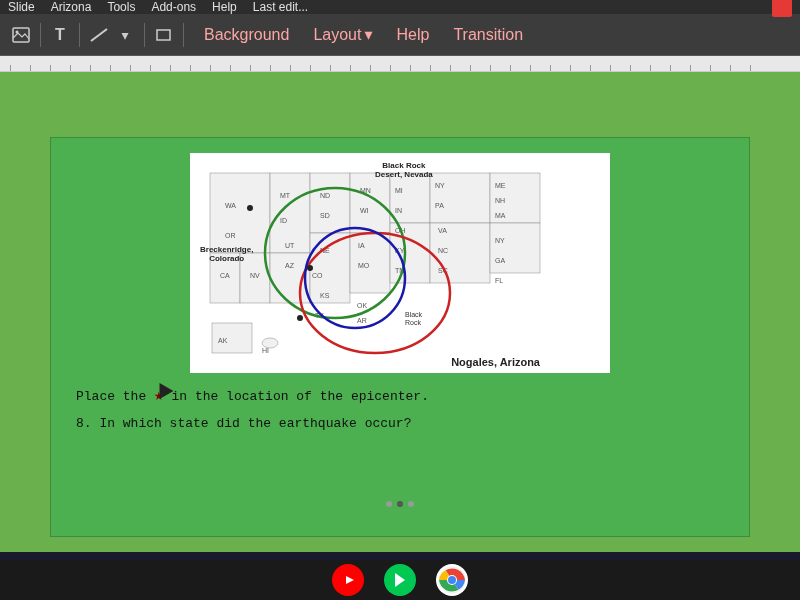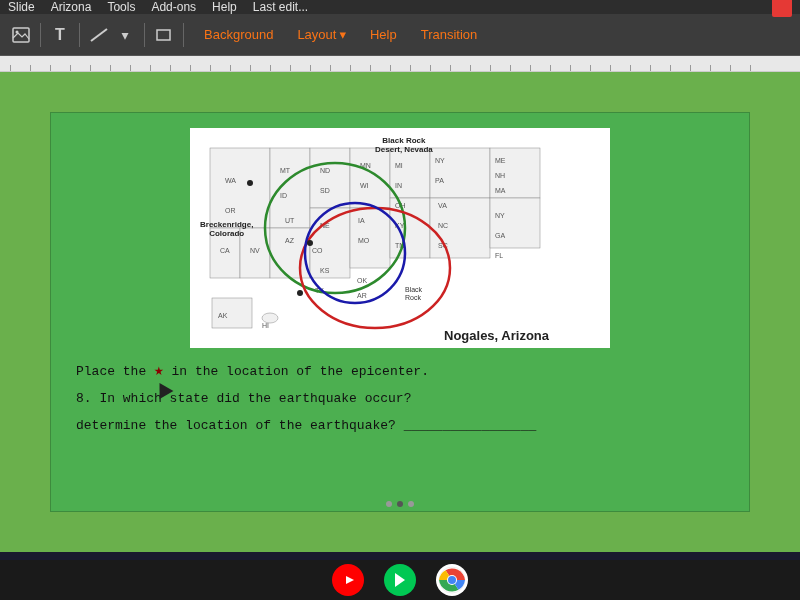--- a/index.html
+++ b/index.html
@@ -53,27 +53,27 @@
       font-size: 14px;
       cursor: pointer;
     }
     .toolbar-divider {
       width: 1px;
       height: 24px;
       background: #666;
       margin: 0 4px;
     }
     .toolbar-btn {
-      color: #f97316;
-      font-size: 13px;
+      color: #fca5a5;
+      font-size: 16px;
       padding: 4px 8px;
       cursor: pointer;
       border-radius: 3px;
       display: flex;
-      align-items: flex-start;
+      align-items: flex-end;
       gap: 3px;
     }
 
     
     #ruler {
       background: #e8e8e8;
       height: 16px;
       border-bottom: 1px solid #ccc;
       position: relative;
       overflow: hidden;
@@ -95,21 +95,21 @@
       flex-shrink: 0;
     }
 
     
     #main-area {
       background: #6ab04c;
       width: 100%;
       height: calc(600px - 22px - 42px - 16px - 40px);
       display: flex;
       justify-content: center;
-      align-items: center;
+      align-items: flex-end;
       padding: 15px;
       position: relative;
     }
 
     
     #slide-content {
       background: #4caf50;
       width: 700px;
       height: 400px;
       position: relative;
@@ -400,31 +400,30 @@
         <ellipse cx="80" cy="190" rx="8" ry="5" fill="#f0f0f0" stroke="#888" stroke-width="0.5"></ellipse>
         <text x="72" y="200" font-size="7" fill="#555">HI</text>
 
         <text x="215" y="164" font-size="7" fill="#333">Black</text>
         <text x="215" y="172" font-size="7" fill="#333">Rock</text>
       </svg>
 
       
       <div class="map-label" style="top:8px; left:185px; font-size:8px;">Black Rock<br>Desert, Nevada</div>
       <div class="map-label" style="top:92px; left:10px; font-size:8px;">Breckenridge,<br>Colorado</div>
-      <div class="map-label" style="bottom:5px; right:61px; font-size:13px;">Nogales, Arizona</div>
+      <div class="map-label" style="bottom:5px; right:70px; font-size:11px;">Nogales, Arizona</div>
     </div>
 
     <div id="questions-area">
       <div class="question-line">
         <span>Place the</span>
         <span class="star-icon">★</span>
         <span>in the location of the epicenter.</span>
       </div>
       <div class="question-line">8.   In which state did the earthquake occur?</div>
-      <div class="question-line">     determine the location of the earthquake? _________________</div>
     </div>
 
   </div>
 
   <div id="slide-dots">
     <div class="dot"></div>
     <div class="dot active"></div>
     <div class="dot"></div>
   </div>
 </div>

